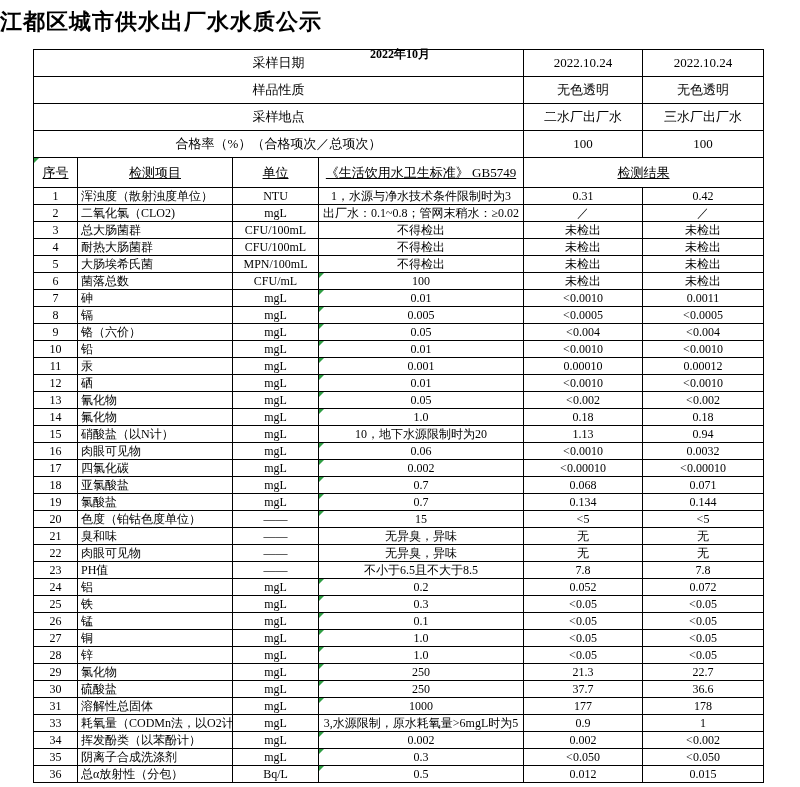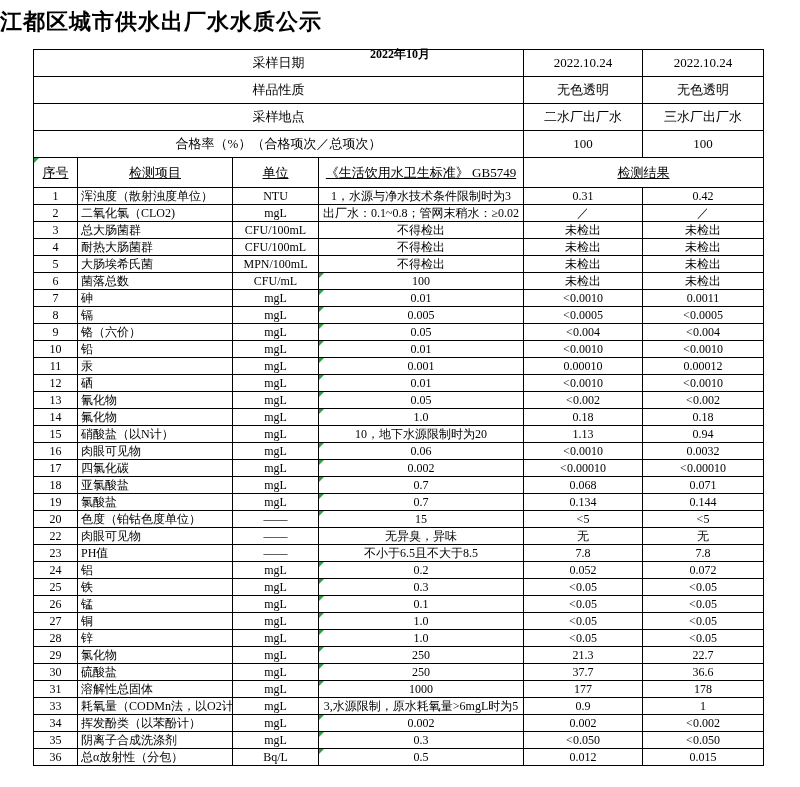--- a/index.html
+++ b/index.html
@@ -232,20 +232,28 @@
   </tr>
       <tr class="data-row">
     <td>20</td>
     <td class="item-cell">色度（铂钴色度单位）</td>
     <td>——</td>
     <td>15<span class="tri"></span></td>
     <td>&lt;5</td>
     <td>&lt;5</td>
   </tr>
       <tr class="data-row">
+    <td>21</td>
+    <td class="item-cell">臭和味</td>
+    <td>——</td>
+    <td>无异臭，异味</td>
+    <td>无</td>
+    <td>无</td>
+  </tr>
+      <tr class="data-row">
     <td>22</td>
     <td class="item-cell">肉眼可见物</td>
     <td>——</td>
     <td>无异臭，异味</td>
     <td>无</td>
     <td>无</td>
   </tr>
       <tr class="data-row">
     <td>23</td>
     <td class="item-cell">PH值</td>

